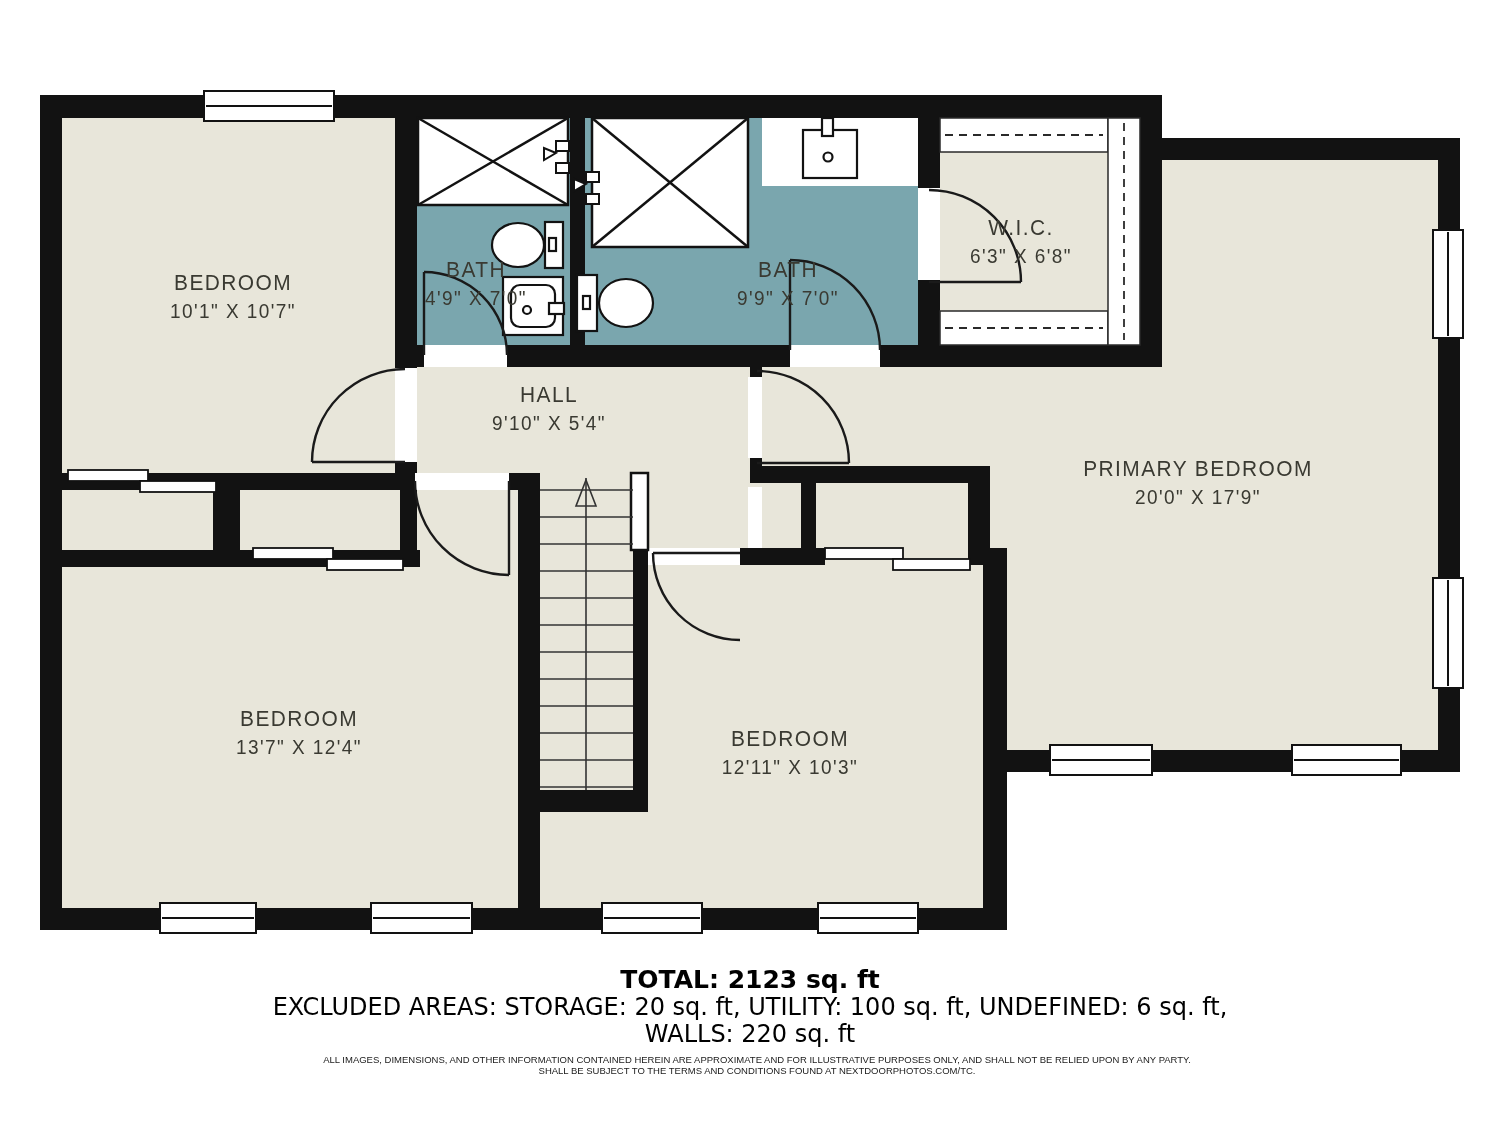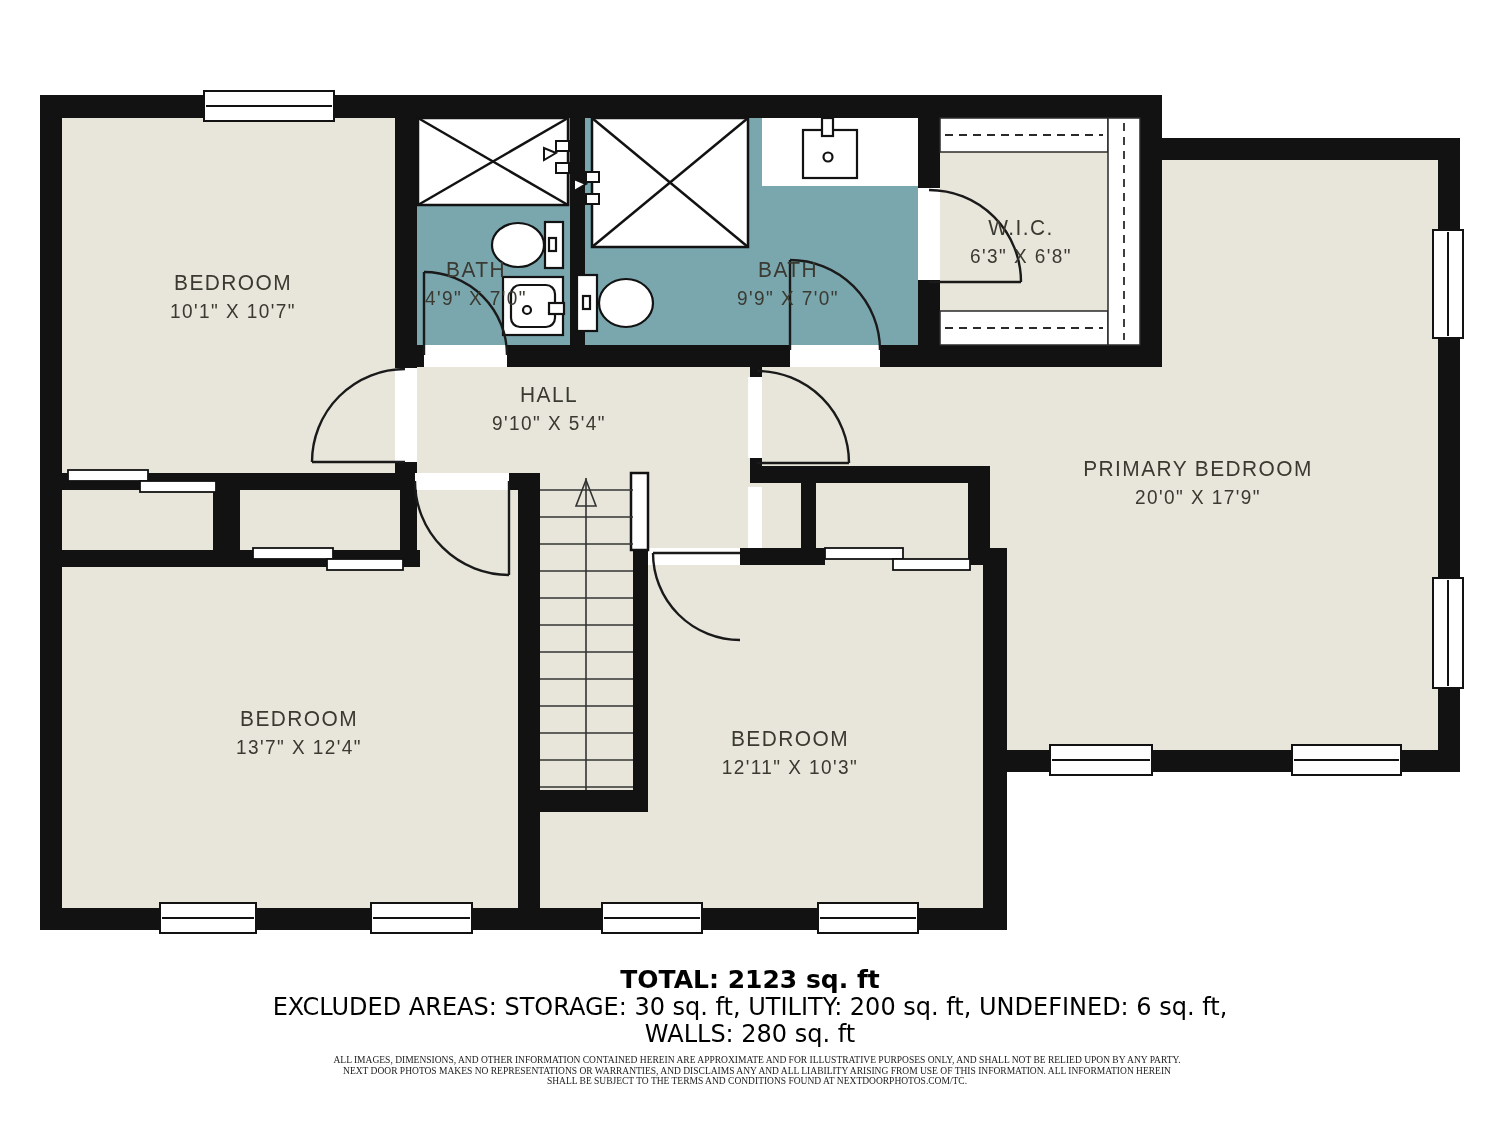--- a/index.html
+++ b/index.html
@@ -8,21 +8,21 @@
   svg{position:absolute;left:0;top:0;}
   .room-label{position:absolute;transform:translateX(-50%) scaleX(.95);text-align:center;
               color:#3a3a32;white-space:nowrap;}
   .room-label .rname{font-size:22px;line-height:28px;letter-spacing:1.5px;}
   .room-label .rdims{font-size:20px;line-height:28px;letter-spacing:1.5px;}
   .summary{position:absolute;left:0;top:942px;width:1500px;text-align:center;color:#000;
            font-family:"DejaVu Sans",sans-serif;margin-top:24px;}
   .summary .total{font-size:25px;font-weight:bold;line-height:28px;}
   .summary .sline{font-size:24px;line-height:26.5px;}
   .disclaimer{margin-top:8px;font-size:9.5px;line-height:10.5px;color:#1a1a1a;
-              font-family:Liberation Serif, serif;padding-left:14px;}
+              font-family:Liberation Sans, sans-serif;padding-left:14px;}
 </style>
 </head>
 <body>
 
 <div class="stage">
 
 <svg width="1500" height="1125" viewBox="0 0 1500 1125">
 
   <g>
     <rect x="62" y="118" width="1376" height="790" fill="#E8E6DA"></rect>
@@ -271,22 +271,21 @@
   <div class="rname">BEDROOM</div>
   <div class="rdims">13'7" X 12'4"</div>
 </div>
 <div class="room-label" style="left:790px;top:725px">
   <div class="rname">BEDROOM</div>
   <div class="rdims">12'11" X 10'3"</div>
 </div>
 
 <div class="summary">
   <div class="total">TOTAL: 2123 sq. ft</div>
-  <div class="sline">EXCLUDED AREAS: STORAGE: 30 sq. ft, UTILITY: 200 sq. ft, UNDEFINED: 6 sq. ft,</div>
-  <div class="sline">WALLS: 280 sq. ft</div>
+  <div class="sline">EXCLUDED AREAS: STORAGE: 20 sq. ft, UTILITY: 100 sq. ft, UNDEFINED: 6 sq. ft,</div>
+  <div class="sline">WALLS: 220 sq. ft</div>
   <div class="disclaimer">
     <div>ALL IMAGES, DIMENSIONS, AND OTHER INFORMATION CONTAINED HEREIN ARE APPROXIMATE AND FOR ILLUSTRATIVE PURPOSES ONLY, AND SHALL NOT BE RELIED UPON BY ANY PARTY.</div>
-    <div>NEXT DOOR PHOTOS MAKES NO REPRESENTATIONS OR WARRANTIES, AND DISCLAIMS ANY AND ALL LIABILITY ARISING FROM USE OF THIS INFORMATION. ALL INFORMATION HEREIN</div>
     <div>SHALL BE SUBJECT TO THE TERMS AND CONDITIONS FOUND AT NEXTDOORPHOTOS.COM/TC.</div>
   </div>
 </div>
 
 </div>
 
 </body></html>

